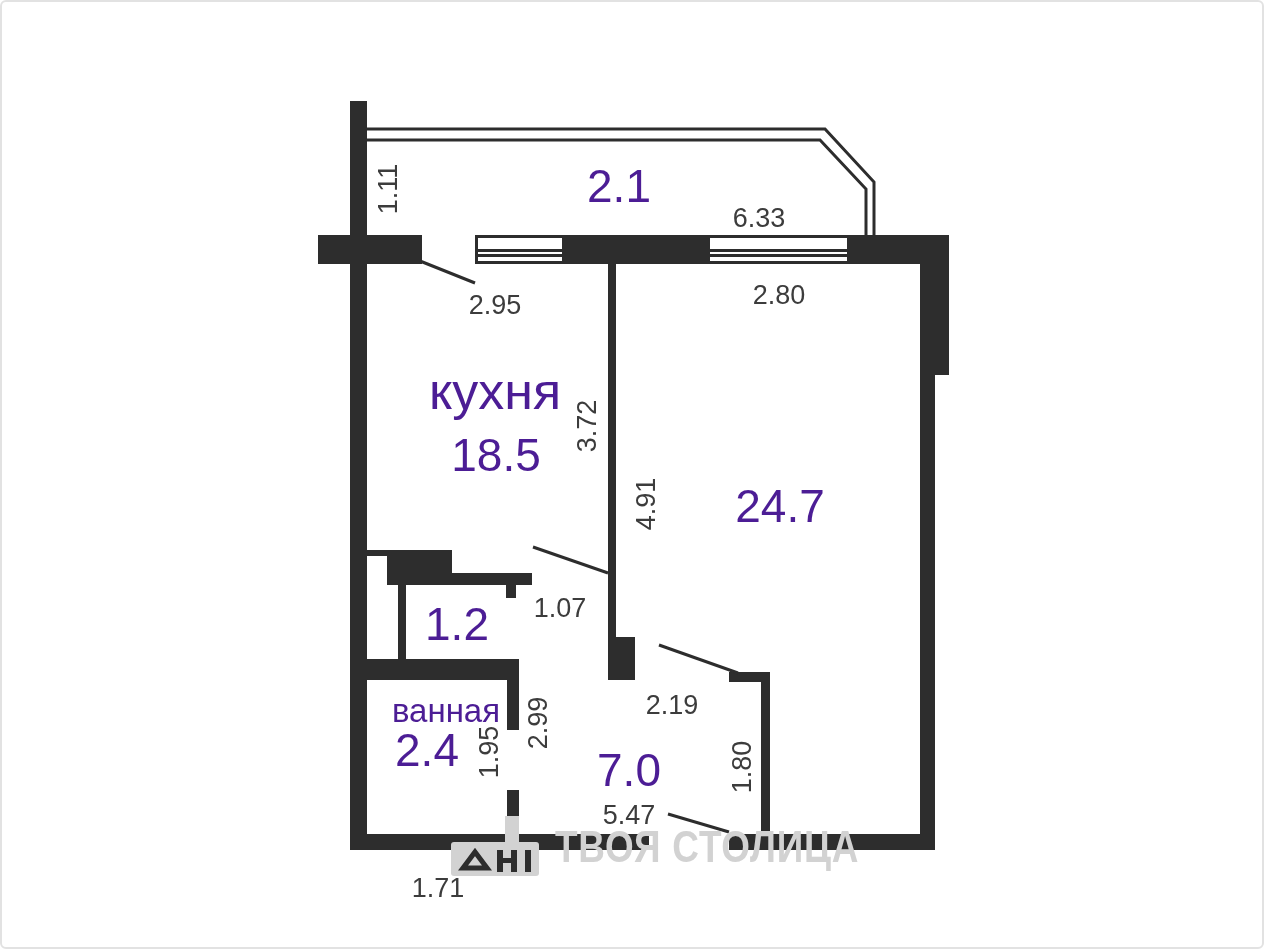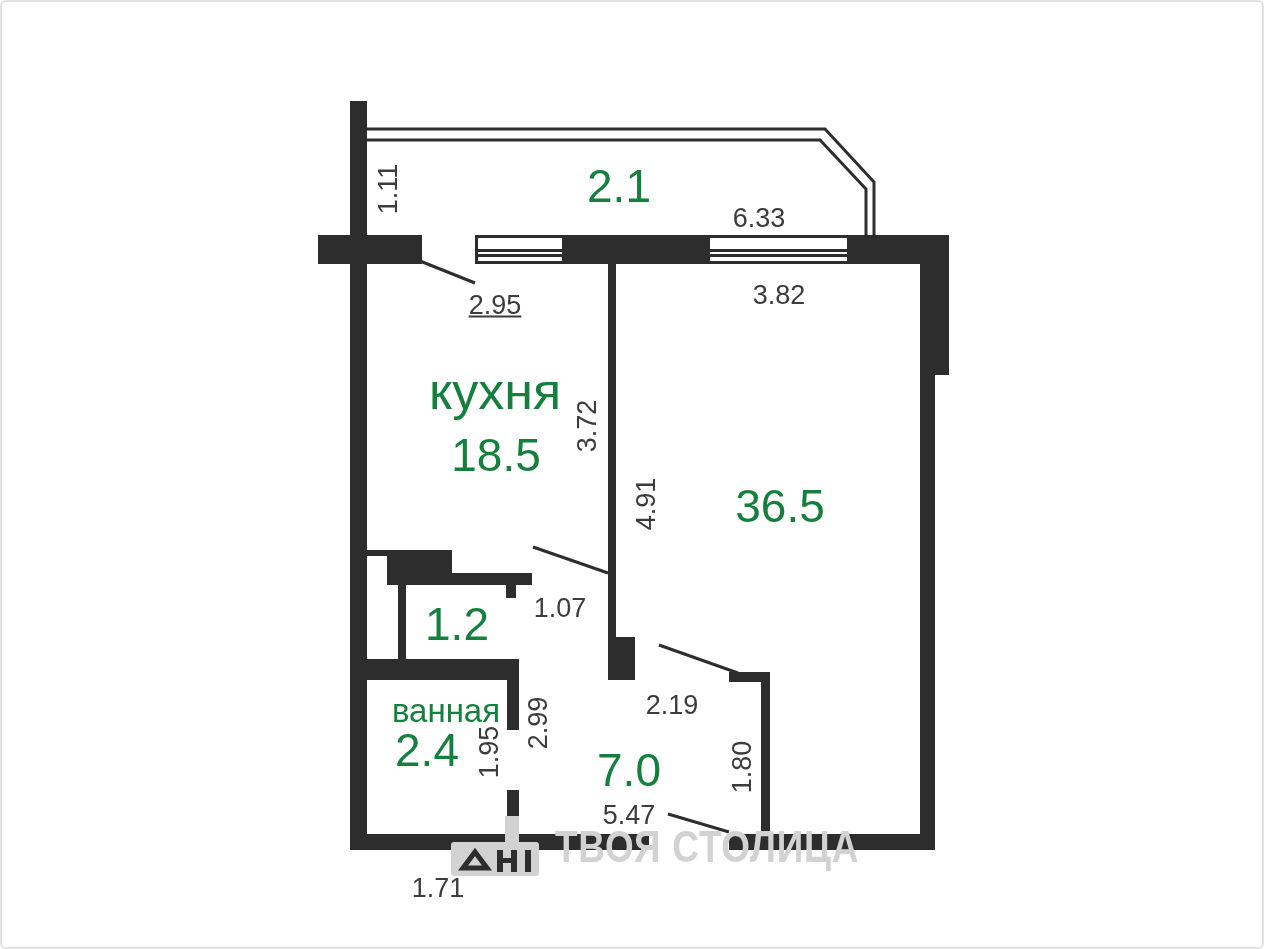--- a/index.html
+++ b/index.html
@@ -4,21 +4,21 @@
 <style>
   html,body{margin:0;padding:0;background:#fff;}
   #canvas{
     position:relative;width:1264px;height:949px;background:#ffffff;
     box-sizing:border-box;border:2px solid #e2e2e2;border-radius:6px;overflow:hidden;
     font-family:"Liberation Sans",sans-serif;color:#333;
   }
   .wall{position:absolute;background:#2d2d2d;}
   .lbl{
     position:absolute;transform:translate(-50%,-50%);
-    white-space:nowrap;color:#15803d;line-height:1;
+    white-space:nowrap;color:#4c1d95;line-height:1;
   }
   .lbl.rot{transform:translate(-50%,-50%) rotate(-90deg);}
   .area{font-size:46px;}
   .name{font-size:52px;}
   .name-sm{font-size:33px;}
   .dim{font-size:27px;color:#3c3c3c;}
   .window{
     position:absolute;background:#fff;border:3px solid #2d2d2d;box-sizing:border-box;
   }
   .window .pane{position:absolute;left:-1px;right:-1px;height:2.5px;background:#2d2d2d;}
@@ -73,30 +73,30 @@
     <polyline points="363,138 818,138 864,187 864,233" fill="none" stroke="#2d2d2d" stroke-width="3"></polyline>
     <line x1="418" y1="259" x2="473" y2="281" stroke="#2d2d2d" stroke-width="3"></line>
     <line x1="531" y1="545" x2="606" y2="571" stroke="#2d2d2d" stroke-width="3"></line>
     <line x1="657" y1="643" x2="736" y2="671" stroke="#2d2d2d" stroke-width="3"></line>
     <line x1="666" y1="812" x2="727" y2="830" stroke="#2d2d2d" stroke-width="3"></line>
   </svg>
 
   <div class="lbl area" style="left:617px;top:184px;">2.1</div>
   <div class="lbl name" style="left:493px;top:389px;">кухня</div>
   <div class="lbl area" style="left:494px;top:453px;">18.5</div>
-  <div class="lbl area" style="left:778px;top:504px;">36.5</div>
+  <div class="lbl area" style="left:778px;top:504px;">24.7</div>
   <div class="lbl area" style="left:455px;top:622px;">1.2</div>
   <div class="lbl name-sm" style="left:444px;top:708px;">ванная</div>
   <div class="lbl area" style="left:425px;top:748px;">2.4</div>
   <div class="lbl area" style="left:627px;top:768px;">7.0</div>
 
   <div class="lbl dim rot" style="left:386px;top:187px;">1.11</div>
   <div class="lbl dim" style="left:757px;top:216px;">6.33</div>
-  <div class="lbl dim" style="left:493px;top:303px;text-decoration:underline;">2.95</div>
-  <div class="lbl dim" style="left:777px;top:293px;">3.82</div>
+  <div class="lbl dim" style="left:493px;top:303px;">2.95</div>
+  <div class="lbl dim" style="left:777px;top:293px;">2.80</div>
   <div class="lbl dim rot" style="left:585px;top:424px;">3.72</div>
   <div class="lbl dim rot" style="left:644px;top:502px;">4.91</div>
   <div class="lbl dim" style="left:558px;top:606px;">1.07</div>
   <div class="lbl dim" style="left:670px;top:703px;">2.19</div>
   <div class="lbl dim rot" style="left:536px;top:721px;">2.99</div>
   <div class="lbl dim rot" style="left:487px;top:750px;">1.95</div>
   <div class="lbl dim" style="left:436px;top:848px;margin-top:38px;">1.71</div>
   <div class="lbl dim rot" style="left:740px;top:765px;">1.80</div>
   <div class="lbl dim" style="left:627px;top:813px;">5.47</div>
 

